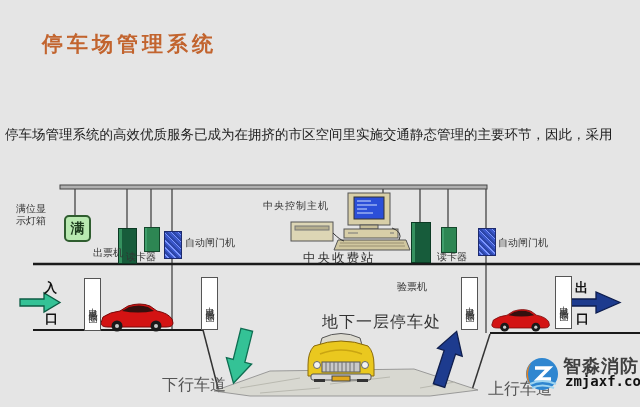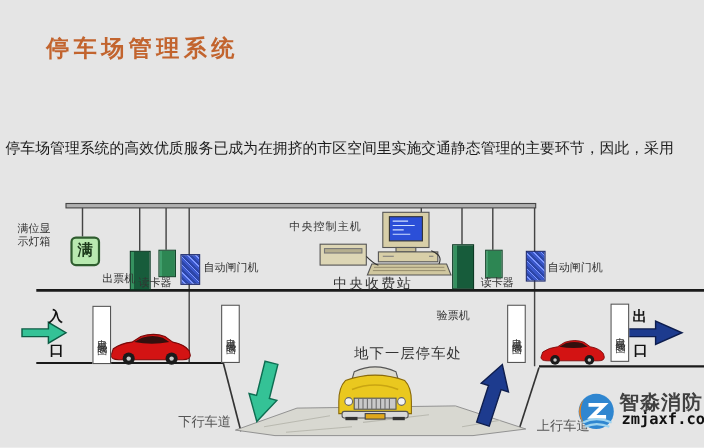--- a/index.html
+++ b/index.html
@@ -29,21 +29,21 @@
   .dev-blue{background:repeating-linear-gradient(45deg,#3a57c9 0 2px,#7c96ff 2px 3px,#2c46a8 3px 5px);
             border:1px solid #1d2a6e;}
 
   
   .coil{width:15px;height:51px;border:1px solid #555;background:#fff;
         font-size:9px;color:#333;writing-mode:vertical-rl;text-orientation:upright;
         text-align:center;letter-spacing:2px;line-height:15px;}
 
   .gatechar{font-size:13px;font-weight:bold;color:#111;}
 
-  .lane-lbl{font-size:12px;color:#555;white-space:nowrap;}
+  .lane-lbl{font-size:16px;color:#555;white-space:nowrap;}
 
   
   .wm-brand{left:563px;top:354px;font-size:18px;font-weight:bold;color:#404040;
             letter-spacing:1px;font-family:"Liberation Sans",sans-serif;}
   .wm-domain{left:565px;top:373px;font-size:14px;font-weight:bold;color:#111;
              font-family:"DejaVu Sans Mono",monospace;}
 </style>
 </head>
 <body>
 
@@ -177,21 +177,21 @@
   <div class="abs coil" style="left:84px;top:278px;">电感线圈</div>
   <div class="abs coil" style="left:201px;top:277px;">电感线圈</div>
   <div class="abs coil" style="left:461px;top:277px;">电感线圈</div>
   <div class="abs coil" style="left:555px;top:276px;">电感线圈</div>
 
   <div class="abs gatechar" style="left:44px;top:279px;">入</div>
   <div class="abs gatechar" style="left:45px;top:310px;">口</div>
   <div class="abs gatechar" style="left:575px;top:279px;">出</div>
   <div class="abs gatechar" style="left:576px;top:310px;">口</div>
 
-  <div class="abs lbl-big" style="left:322px;top:312px;font-size:13px;">地下一层停车处</div>
+  <div class="abs lbl-big" style="left:322px;top:312px;font-size:16px;">地下一层停车处</div>
   <div class="abs lane-lbl" style="left:162px;top:375px;">下行车道</div>
   <div class="abs lane-lbl" style="left:488px;top:379px;font-family:Liberation Serif, serif;">上行车道</div>
 
   <svg class="abs" style="left:522px;top:354px;z-index:3;" width="40" height="40" viewBox="0 0 40 40">
     <circle cx="20" cy="20" r="16" fill="#2f86d0"></circle>
     <path d="M9,9 A15.5,15.5 0 0 0 9,31 A21,21 0 0 1 9,9 Z" fill="#e8821e"></path>
     <path d="M13,14 L27,14 L16,25 L29,25" stroke="#ffffff" stroke-width="3.5" fill="none"></path>
     <path d="M8,30 Q20,24 34,30 M10,34 Q20,29 32,34" stroke="#9ed4f0" stroke-width="2" fill="none"></path>
   </svg>
   <div class="abs wm-brand" style="z-index:3;">智淼消防</div>

